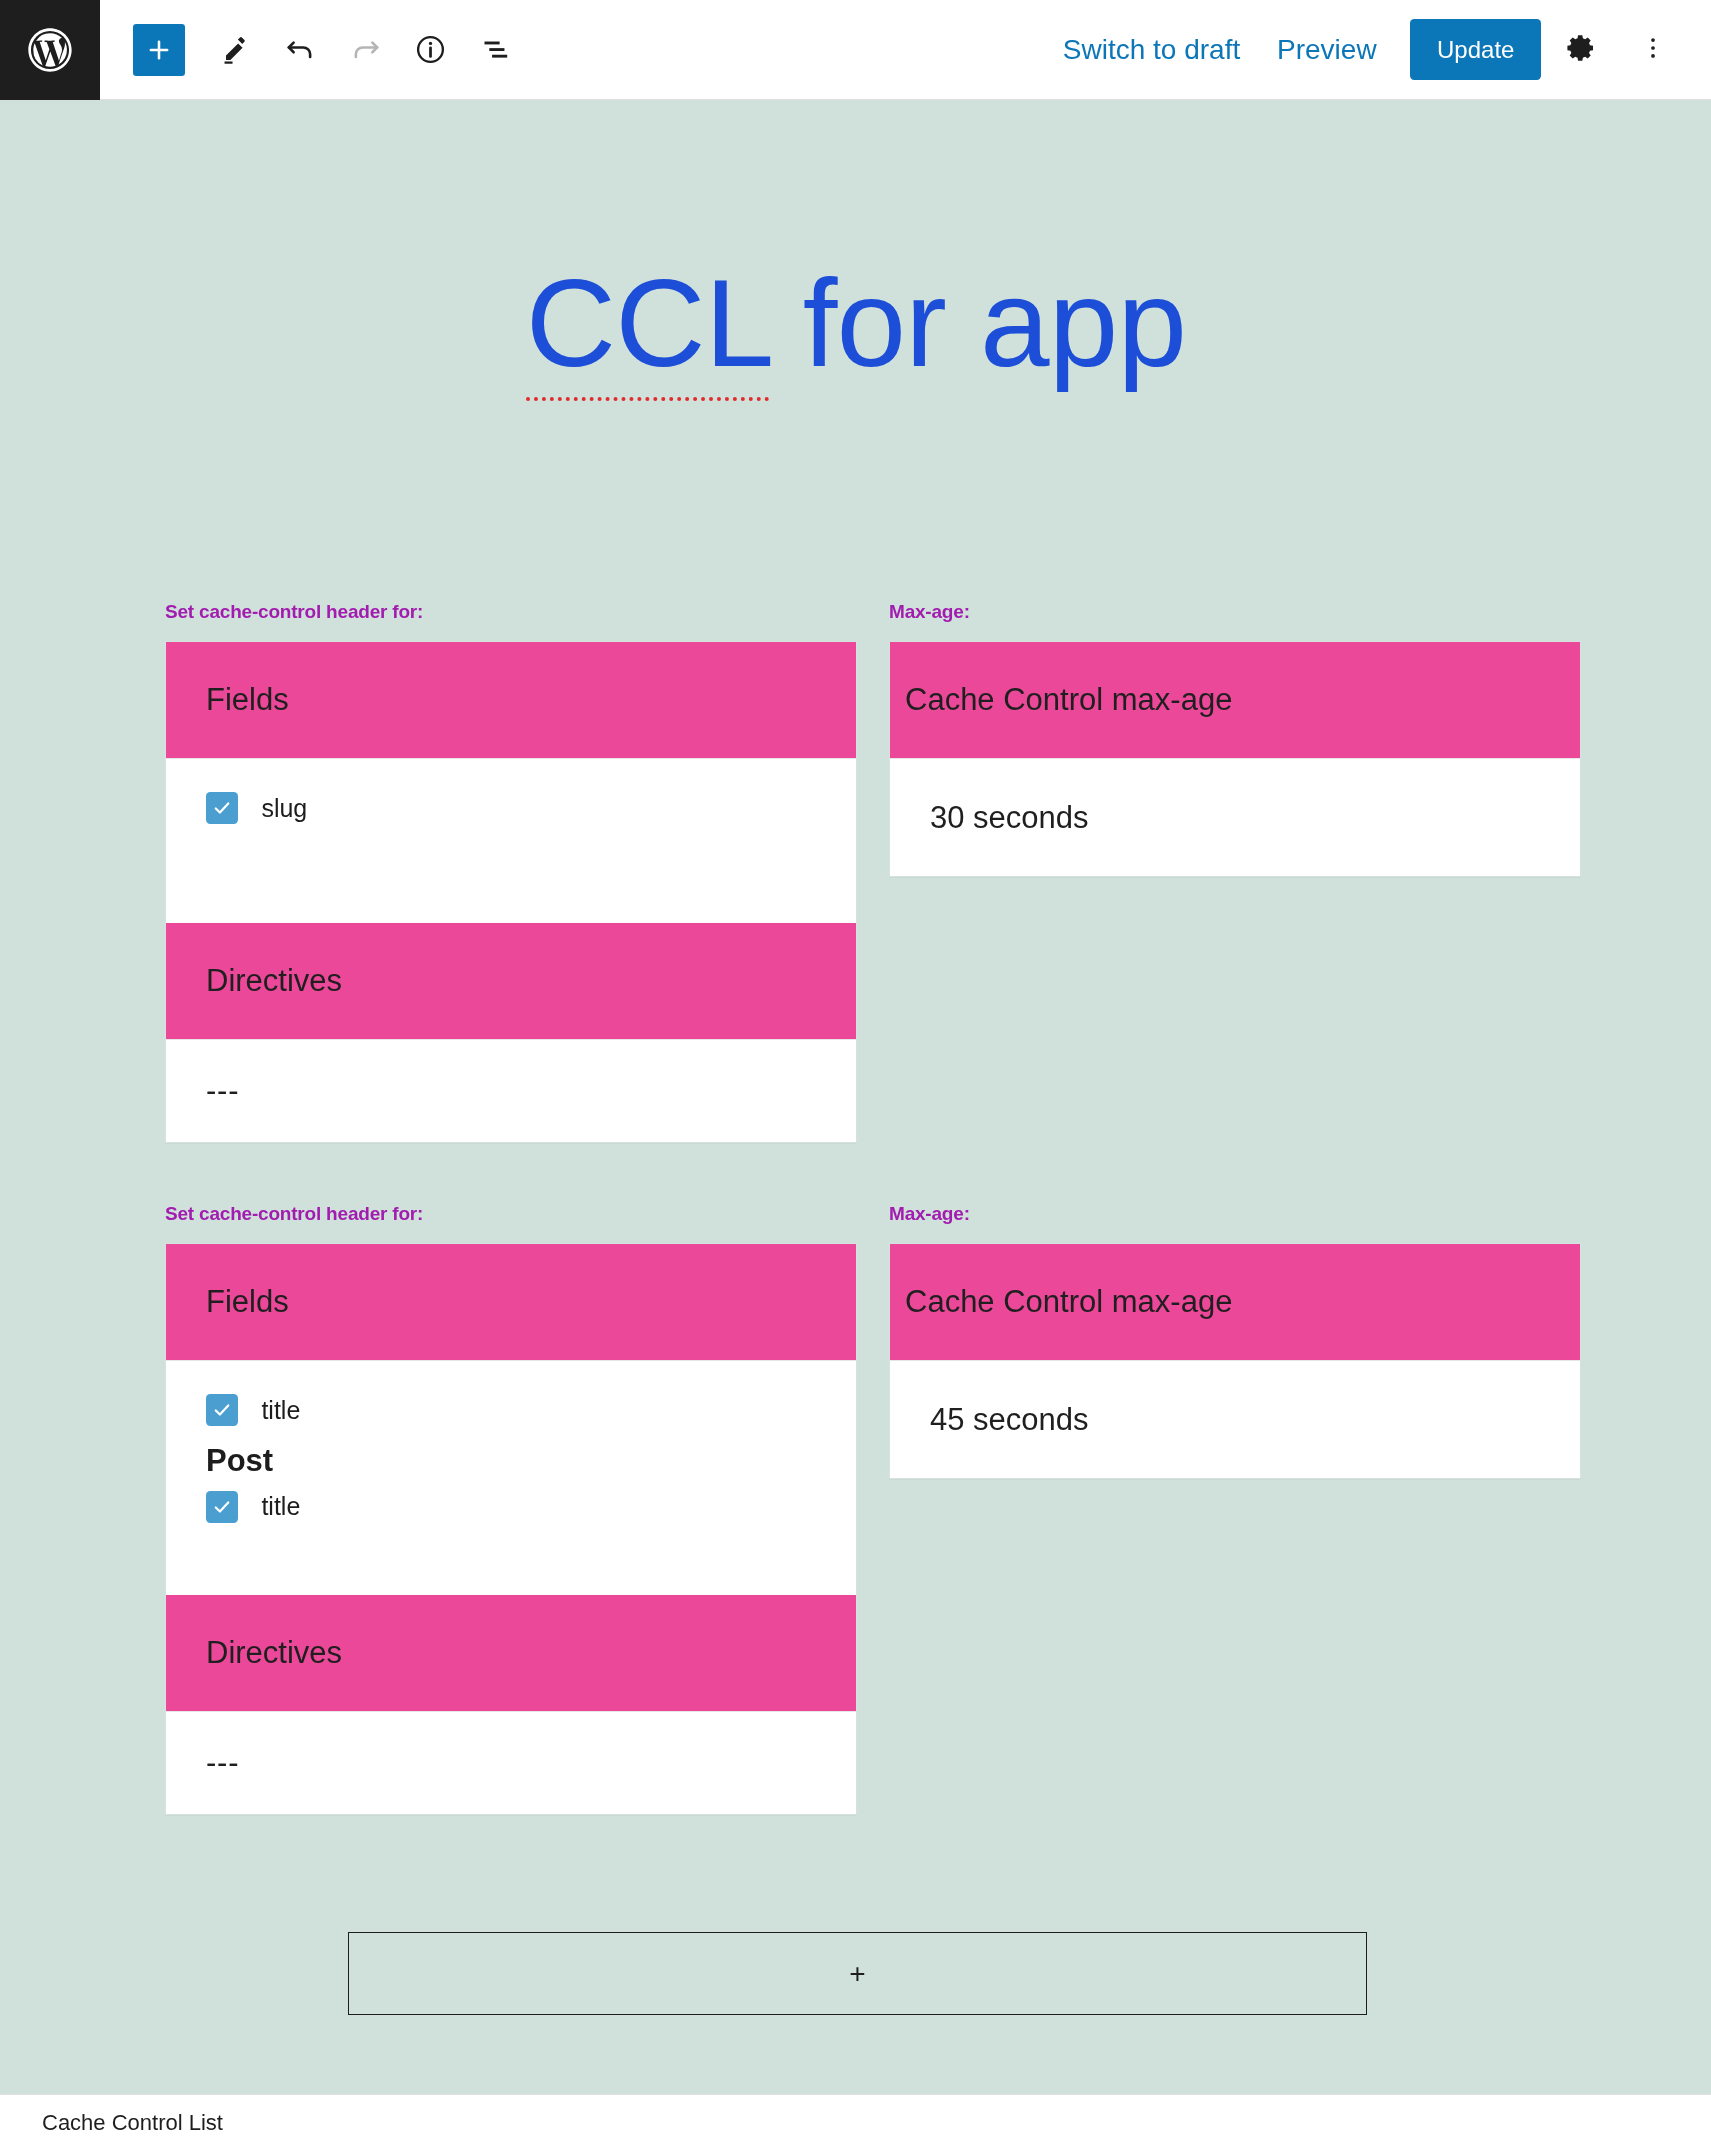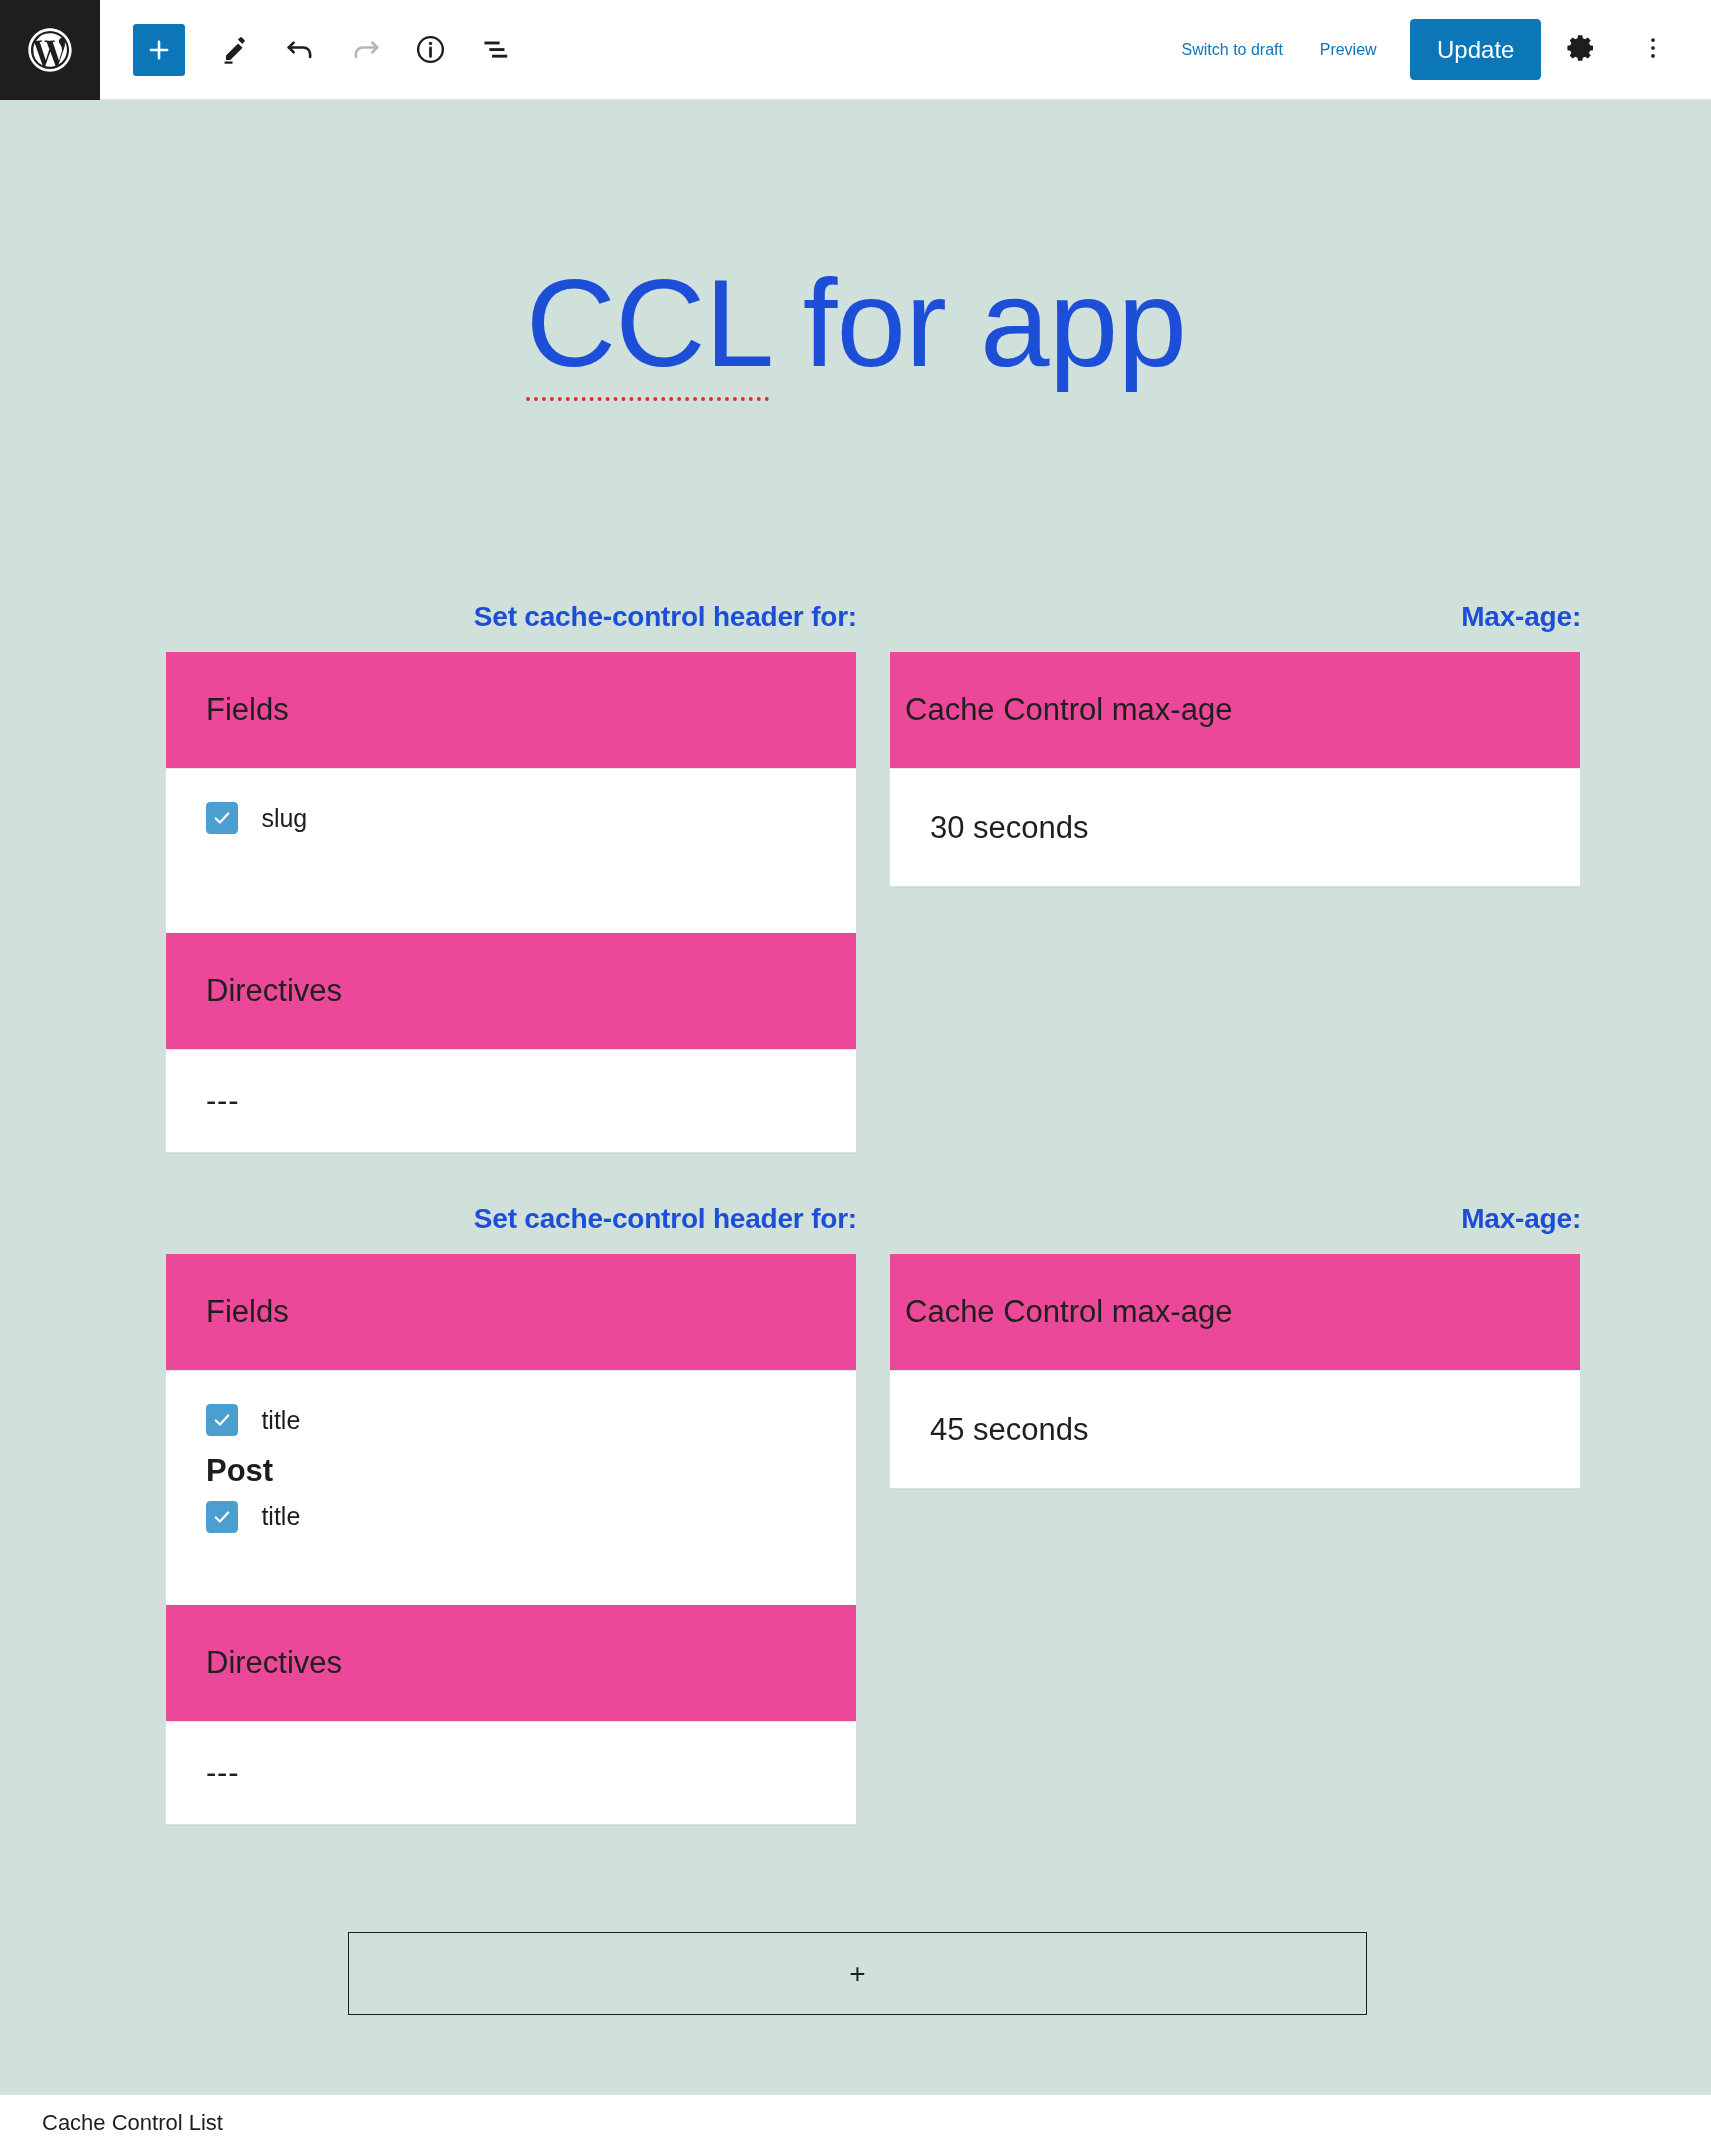--- a/index.html
+++ b/index.html
@@ -61,21 +61,21 @@
   .tb-spacer { flex: 1 1 auto; }
 
   .tb-right {
     display: flex;
     align-items: center;
     padding-right: 28px;
     gap: 0px;
   }
   .tb-link {
     color: #0b76b8;
-    font-size: 16px;
+    font-size: 28px;
     background: transparent;
     border: none;
     cursor: pointer;
     padding: 11.7px 18.4px;
     font-family: "Liberation Sans", sans-serif;
     white-space: nowrap;
   }
   .tb-update {
     background: #0b76b8;
     color: #ffffff;
@@ -129,24 +129,24 @@
     left: 165px;
     width: 1380px;
   }
   .row {
     display: flex;
     align-items: flex-start;
     gap: 32px;
   }
   .col { width: 692px; flex: 0 0 692px; }
   .col-label {
-    text-align: right;
-    font-size: 28px;
+    text-align: left;
+    font-size: 19px;
     font-weight: 700;
-    color: #1d4ed8;
+    color: #a21caf;
     margin-bottom: 18.4px;
     letter-spacing: -0.2px;
   }
   .card {
     background: #ffffff;
     border: 0.8px solid #d6e2dd;
     box-shadow: 0 0.8px 0 rgba(0,0,0,0.04);
   }
   .card-sec {
     padding: 0 40px;

